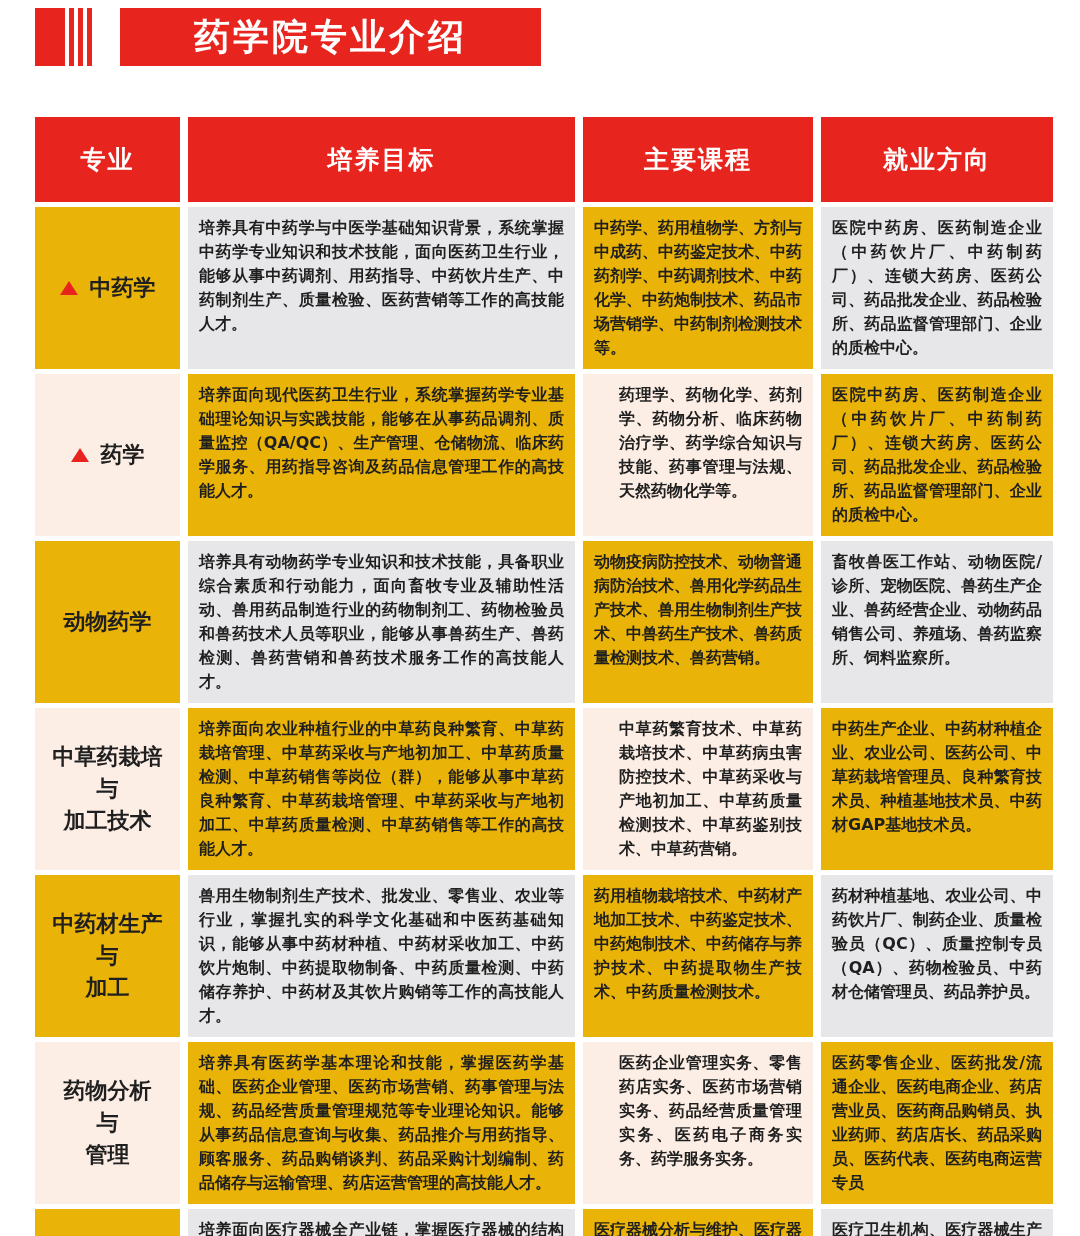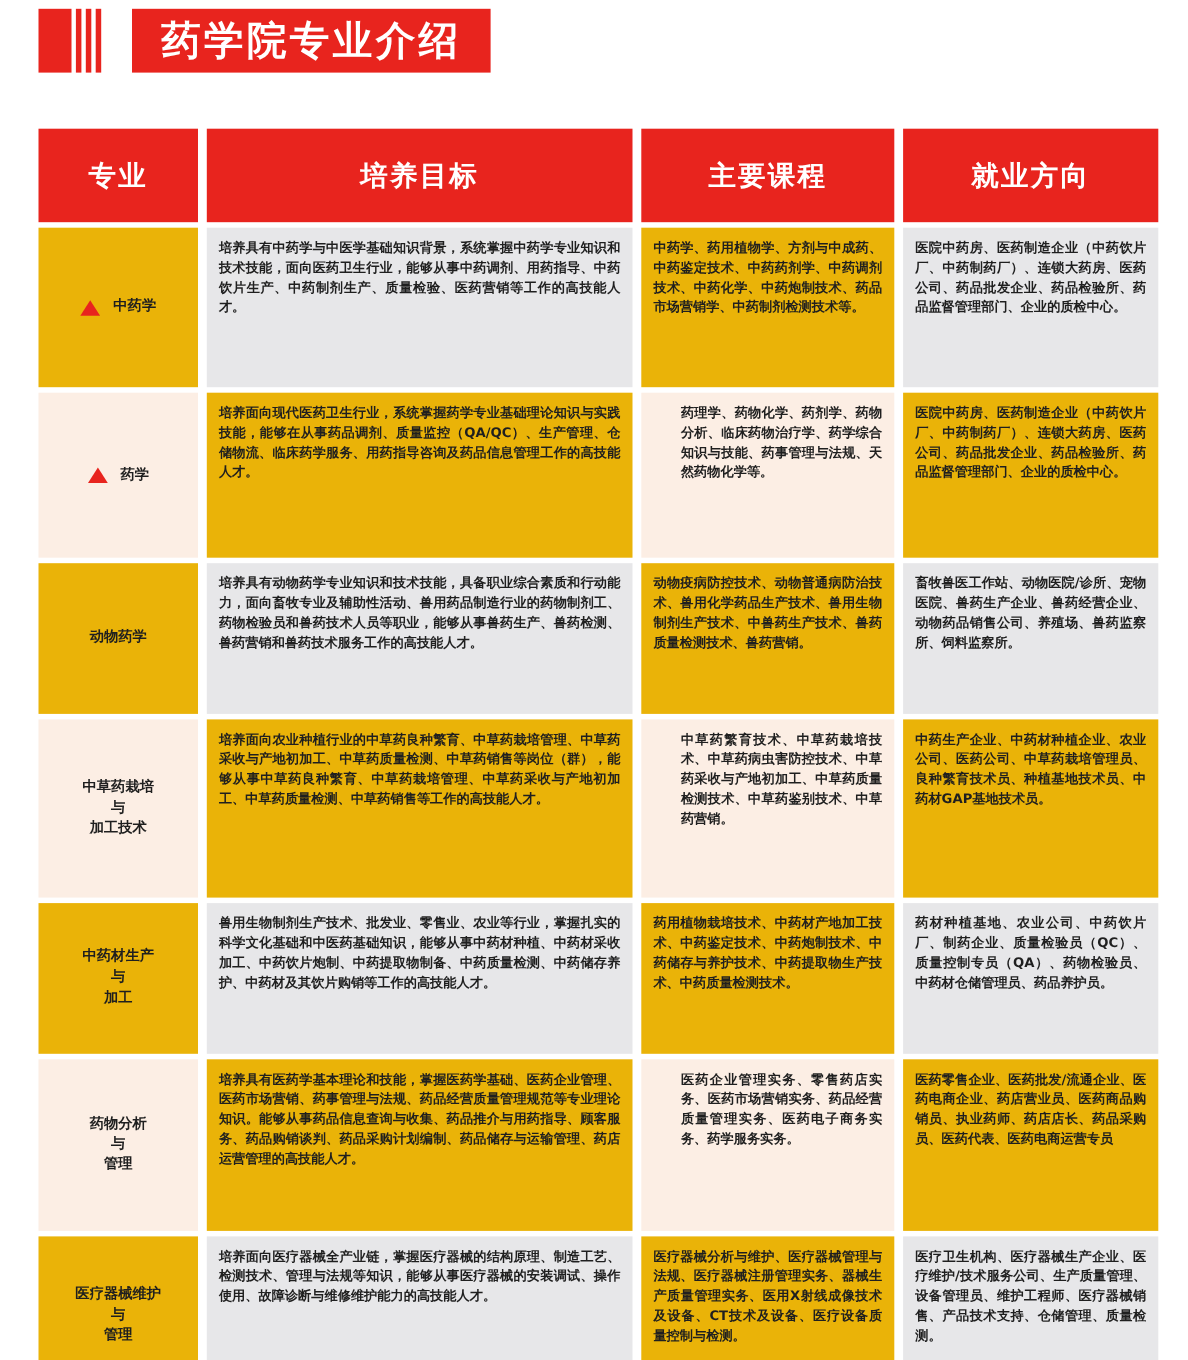--- a/index.html
+++ b/index.html
@@ -17,47 +17,47 @@
     color:var(--text);
   }
   .page{padding:8px 27px 10px 35px;}
 
   
   .banner{display:flex;align-items:stretch;height:58px;margin-bottom:29px;}
   .stripes{display:flex;column-gap:4px;margin-right:28px;}
   .stripes .bar{width:30px;background:var(--red);}
   .stripes .stripe{width:5px;background:var(--red);}
   .title-box{
-    width:326px;background:var(--red);color:#fff;
+    width:421px;background:var(--red);color:#fff;
     display:flex;align-items:center;justify-content:center;
     font-size:36px;font-weight:bold;letter-spacing:3px;
   }
 
   
   .grid-row{
     display:grid;
     grid-template-columns:145px 387px 230px 232px;
     column-gap:8px;
     margin-bottom:5px;
   }
   .header-row .hcell{
     background:var(--red);color:#fff;min-height:85px;
     display:flex;align-items:center;justify-content:center;
     font-size:25px;font-weight:bold;letter-spacing:2px;margin-top:22px;
   }
   .cell{
     padding:9px 11px;
-    font-size:12px;font-weight:bold;line-height:1.5;
+    font-size:16px;font-weight:bold;line-height:1.5;
     text-align:justify;text-justify:inter-ideograph;
     color:var(--text);
   }
   .cell.major{
     display:flex;align-items:center;justify-content:center;
     text-align:center;white-space:pre-line;
-    font-size:13px;line-height:1.45;padding:6px;
+    font-size:22px;line-height:1.45;padding:6px;
   }
   .bg-w{background:#eab308;}
   .bg-g{background:var(--gray-cell);}
   .bg-c{background:var(--cream-cell);padding-left:36px;}
   .tri{
     width:0;height:0;display:inline-block;
     border-left:9px solid transparent;
     border-right:9px solid transparent;
     border-bottom:14px solid var(--red);
     margin-right:12px;flex:0 0 auto;

